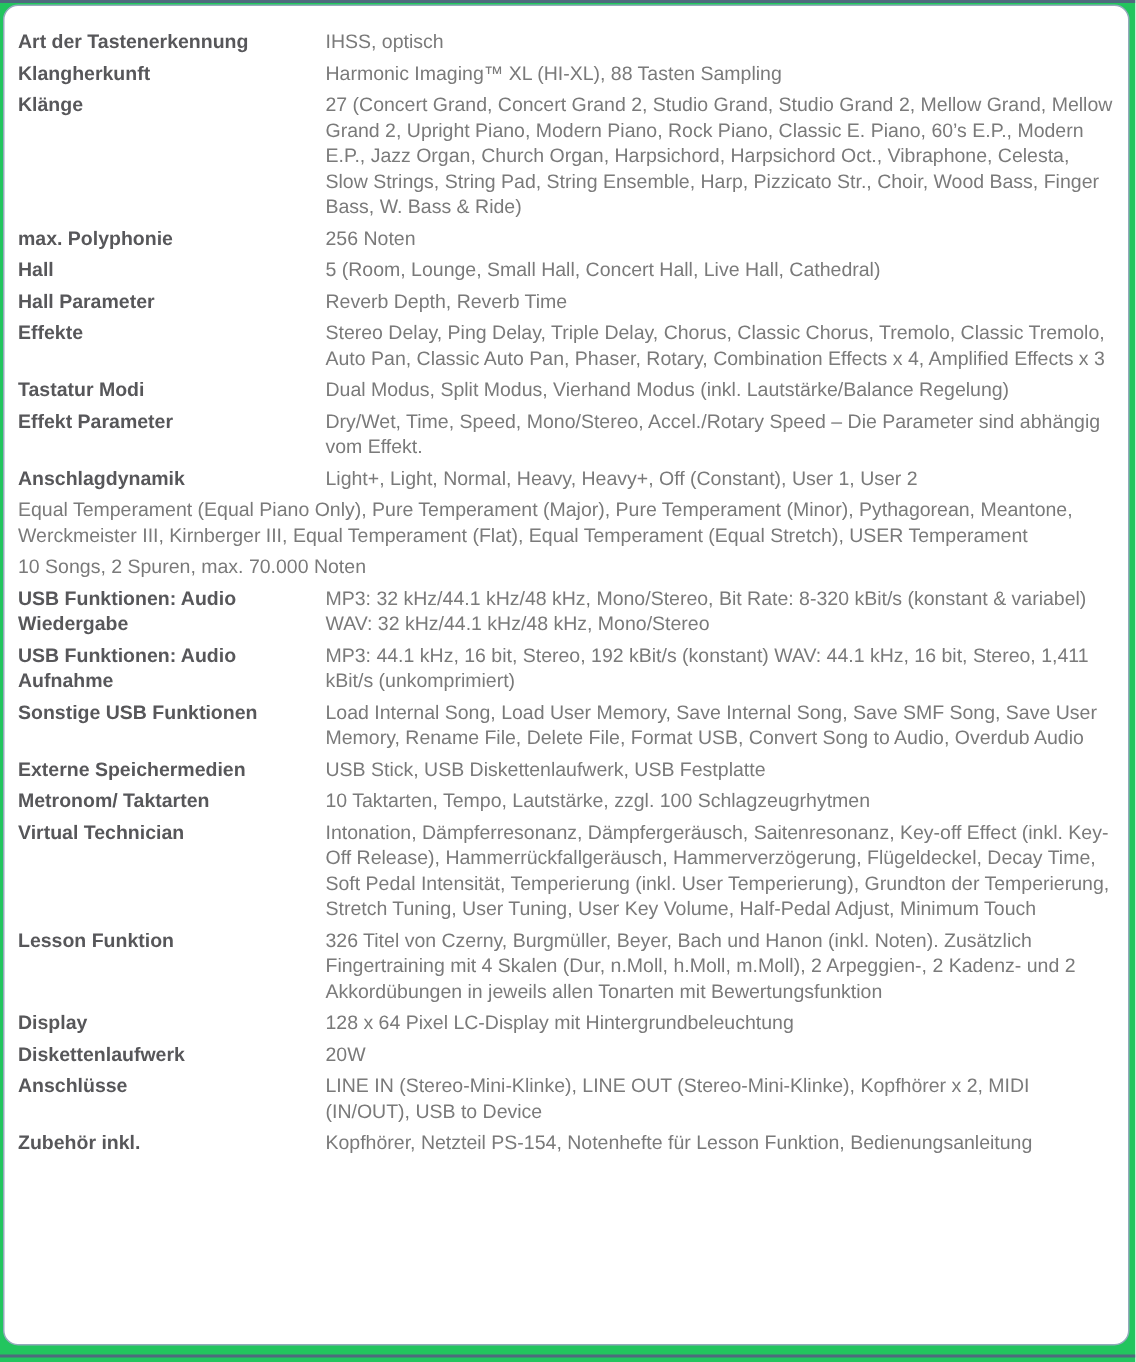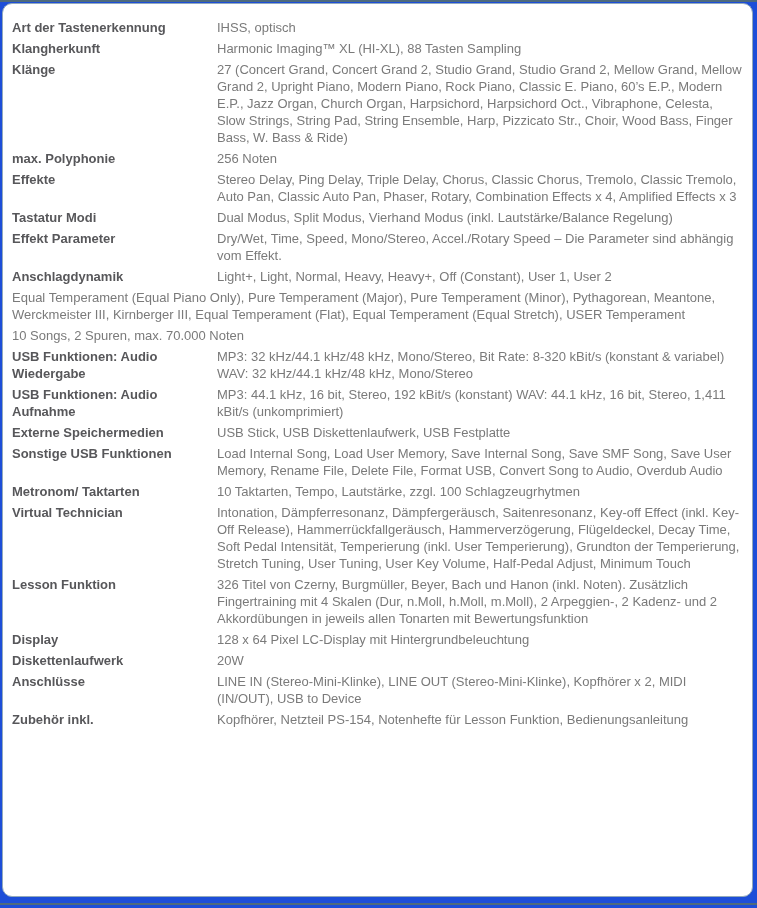--- a/index.html
+++ b/index.html
@@ -5,21 +5,21 @@
   html, body {
     margin: 0;
     padding: 0;
     background: #ffffff;
     font-family: "Liberation Sans", "DejaVu Sans", sans-serif;
   }
   .page {
     position: relative;
     width: 757px;
     height: 908px;
-    background: #1d4ed8;
+    background: #22c55e;
     overflow: hidden;
   }
   .top-rule {
     position: absolute;
     top: 0; left: 0; right: 0;
     height: 2px;
     background: #4e6a7d;
   }
   .bottom-rule {
     position: absolute;
@@ -80,21 +80,29 @@
   <div class="row">
     <div class="label">Klänge</div>
     <div class="value">27 (Concert Grand, Concert Grand 2, Studio Grand, Studio Grand 2, Mellow Grand, Mellow Grand 2, Upright Piano, Modern Piano, Rock Piano, Classic E. Piano, 60’s E.P., Modern E.P., Jazz Organ, Church Organ, Harpsichord, Harpsichord Oct., Vibraphone, Celesta, Slow Strings, String Pad, String Ensemble, Harp, Pizzicato Str., Choir, Wood Bass, Finger Bass, W. Bass &amp; Ride)</div>
   </div>
 
   <div class="row">
     <div class="label">max. Polyphonie</div>
     <div class="value">256 Noten</div>
   </div>
 
+  <div class="row">
+    <div class="label">Hall</div>
+    <div class="value">5 (Room, Lounge, Small Hall, Concert Hall, Live Hall, Cathedral)</div>
+  </div>
 
+  <div class="row">
+    <div class="label">Hall Parameter</div>
+    <div class="value">Reverb Depth, Reverb Time</div>
+  </div>
 
   <div class="row">
     <div class="label">Effekte</div>
     <div class="value">Stereo Delay, Ping Delay, Triple Delay, Chorus, Classic Chorus, Tremolo, Classic Tremolo, Auto Pan, Classic Auto Pan, Phaser, Rotary, Combination Effects x 4, Amplified Effects x 3</div>
   </div>
 
   <div class="row">
     <div class="label">Tastatur Modi</div>
     <div class="value">Dual Modus, Split Modus, Vierhand Modus (inkl. Lautstärke/Balance Regelung)</div>
   </div>
@@ -121,27 +129,27 @@
     <div class="label">USB Funktionen: Audio Wiedergabe</div>
     <div class="value">MP3: 32 kHz/44.1 kHz/48 kHz, Mono/Stereo, Bit Rate: 8-320 kBit/s (konstant &amp; variabel) WAV: 32 kHz/44.1 kHz/48 kHz, Mono/Stereo</div>
   </div>
 
   <div class="row">
     <div class="label">USB Funktionen: Audio Aufnahme</div>
     <div class="value">MP3: 44.1 kHz, 16 bit, Stereo, 192 kBit/s (konstant) WAV: 44.1 kHz, 16 bit, Stereo, 1,411 kBit/s (unkomprimiert)</div>
   </div>
 
   <div class="row">
-    <div class="label">Externe Speichermedien</div>
-    <div class="value">USB Stick, USB Diskettenlaufwerk, USB Festplatte</div>
+    <div class="label">Sonstige USB Funktionen</div>
+    <div class="value">Load Internal Song, Load User Memory, Save Internal Song, Save SMF Song, Save User Memory, Rename File, Delete File, Format USB, Convert Song to Audio, Overdub Audio</div>
   </div>
 
   <div class="row">
-    <div class="label">Sonstige USB Funktionen</div>
-    <div class="value">Load Internal Song, Load User Memory, Save Internal Song, Save SMF Song, Save User Memory, Rename File, Delete File, Format USB, Convert Song to Audio, Overdub Audio</div>
+    <div class="label">Externe Speichermedien</div>
+    <div class="value">USB Stick, USB Diskettenlaufwerk, USB Festplatte</div>
   </div>
 
   <div class="row">
     <div class="label">Metronom/ Taktarten</div>
     <div class="value">10 Taktarten, Tempo, Lautstärke, zzgl. 100 Schlagzeugrhytmen</div>
   </div>
 
   <div class="row">
     <div class="label">Virtual Technician</div>
     <div class="value">Intonation, Dämpferresonanz, Dämpfergeräusch, Saitenresonanz, Key-off Effect (inkl. Key-Off Release), Hammerrückfallgeräusch, Hammerverzögerung, Flügeldeckel, Decay Time, Soft Pedal Intensität, Temperierung (inkl. User Temperierung), Grundton der Temperierung, Stretch Tuning, User Tuning, User Key Volume, Half-Pedal Adjust, Minimum Touch</div>

